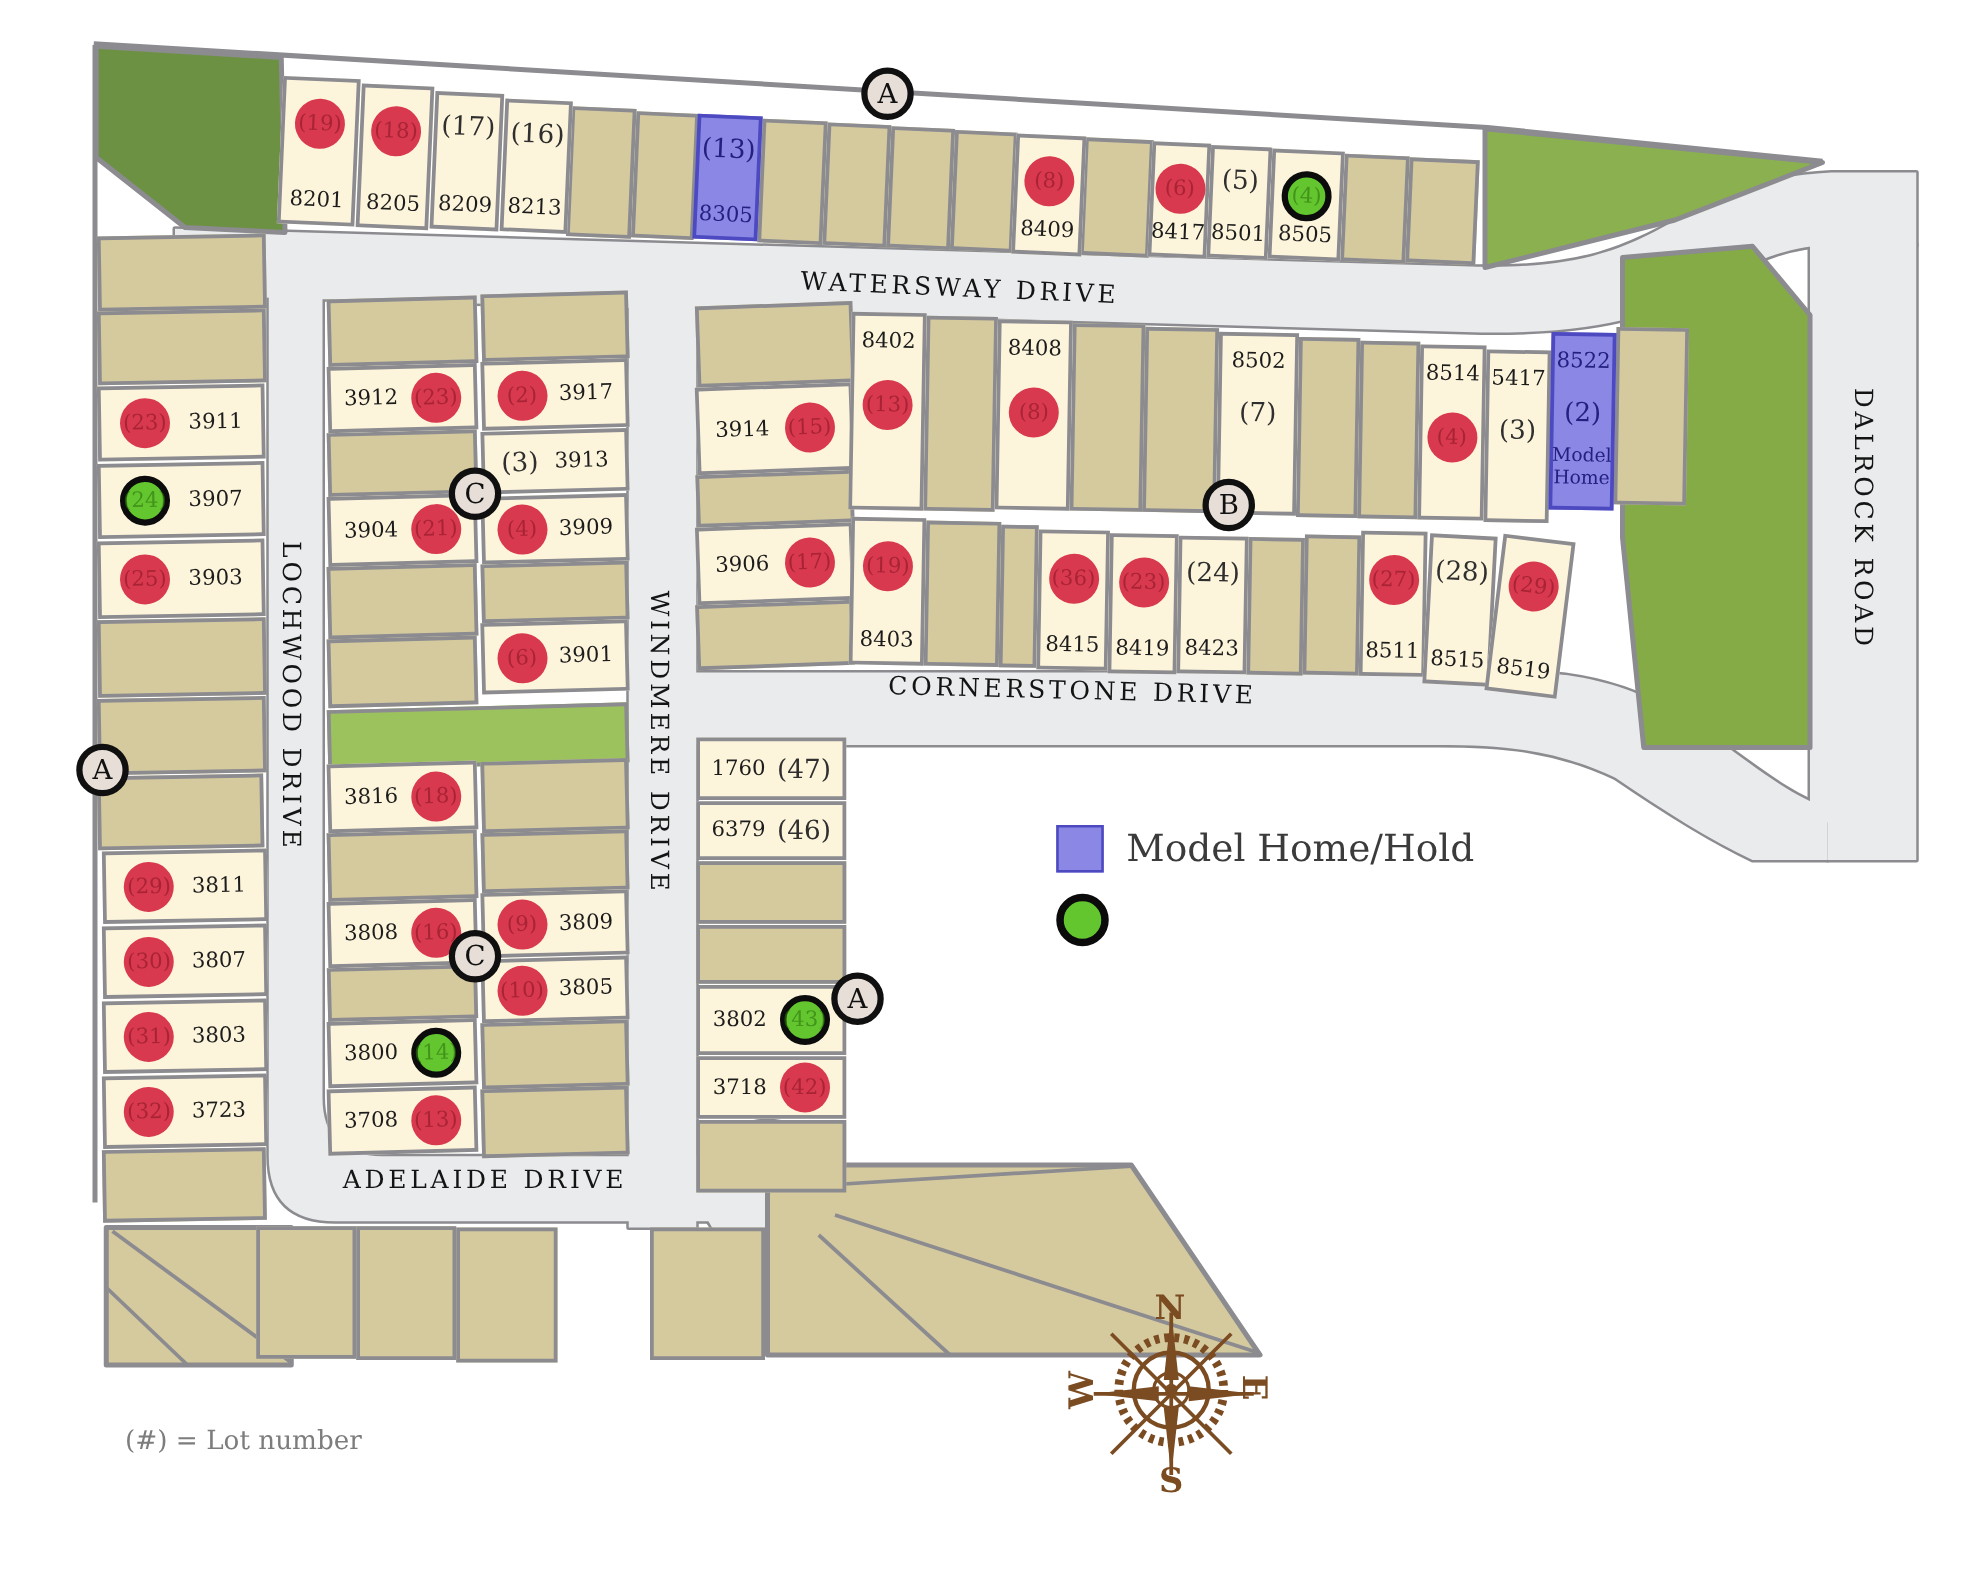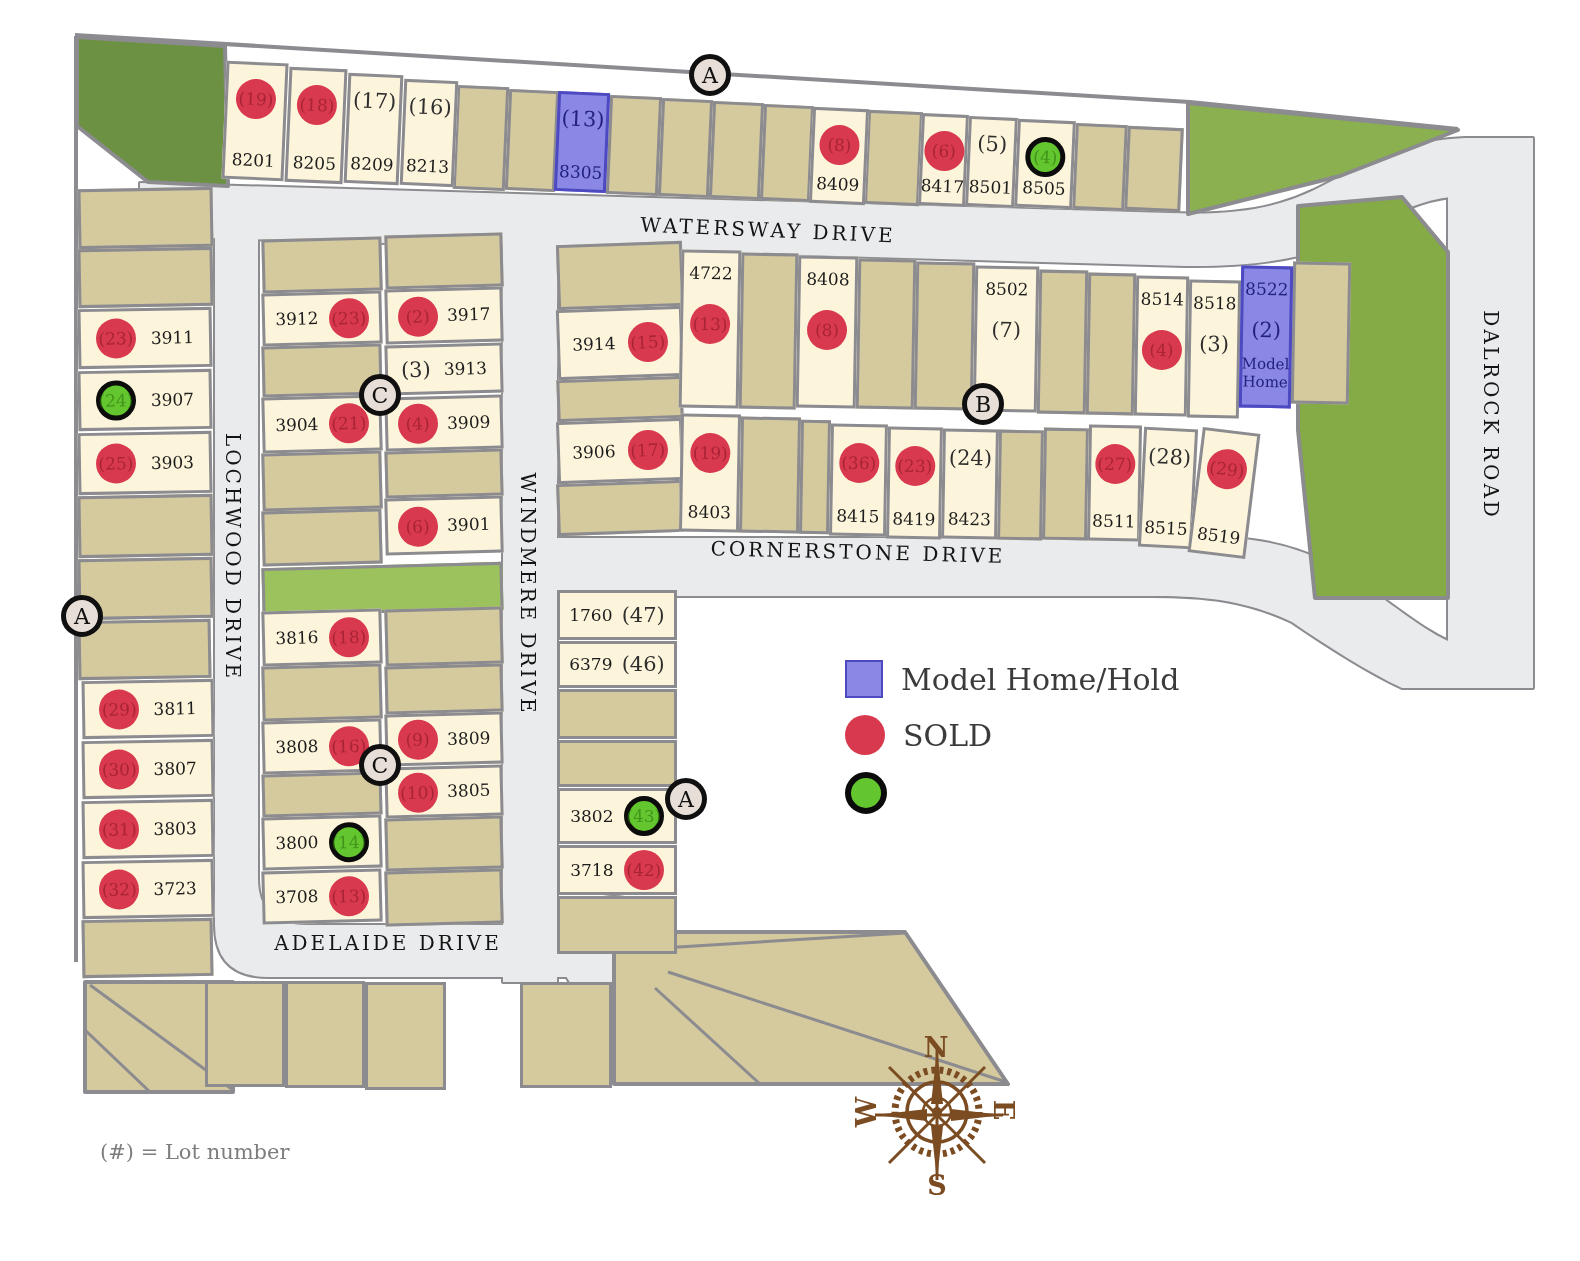--- a/index.html
+++ b/index.html
@@ -95,24 +95,20 @@
   <div class="street" style="left:858px;top:552px;--r:1.5deg">CORNERSTONE DRIVE</div>
   <div class="street" style="left:388px;top:943px;--r:0deg">ADELAIDE DRIVE</div>
   <div class="street" style="left:233px;top:557px;--r:90deg">LOCHWOOD DRIVE</div>
   <div class="street" style="left:528px;top:594px;--r:90deg">WINDMERE DRIVE</div>
   <div class="street" style="left:1491px;top:415px;--r:90deg">DALROCK ROAD</div>
 
   <div class="legend">
     <div class="legend-row">
       <div class="sw-model"></div>
       <div class="legend-label">Model Home/Hold</div>
-    </div>
-    <div class="legend-row">
-      <div class="sw-sold"></div>
-      <div class="legend-label">SOLD</div>
     </div>
     <div class="legend-row">
       <div class="sw-quick"></div>
     </div>
   </div>
 
   <div class="footnote">(#) = Lot number</div>
 
   <svg id="compass-svg" width="165" height="175" viewBox="-82 -87 165 175">
     <g stroke="#7b4b21" fill="none">
@@ -300,37 +296,37 @@
     </div>
     <div class="lot row-cr s-sold" style="left: 557px; top: 308px; width: 126px; height: 70px; transform: rotate(-2deg);">
       <span class="addr">3914</span>
       <span class="circle sold">(15)</span>
     </div>
     <div class="lot row-cr s-sold" style="left: 557px; top: 420px; width: 126px; height: 62px; transform: rotate(-2deg);">
       <span class="addr">3906</span>
       <span class="circle sold">(17)</span>
     </div>
     <div class="lot col-at s-sold" style="left: 680px; top: 250px; width: 60px; height: 158px; transform: rotate(1deg);">
-      <span class="addr">4722</span>
+      <span class="addr">8402</span>
       <span class="circle sold">(13)</span>
     </div>
     <div class="lot col-at s-sold" style="left: 797px; top: 256px; width: 60px; height: 152px; transform: rotate(1deg);">
       <span class="addr">8408</span>
       <span class="circle sold">(8)</span>
     </div>
     <div class="lot col-at s-open" style="left: 974px; top: 266px; width: 64px; height: 146px; transform: rotate(1deg);">
       <span class="addr">8502</span>
       <span class="lotnum">(7)</span>
     </div>
     <div class="lot col-at s-sold" style="left: 1135px; top: 276px; width: 53px; height: 140px; transform: rotate(1deg);">
       <span class="addr">8514</span>
       <span class="circle sold">(4)</span>
     </div>
     <div class="lot col-at s-open" style="left: 1188px; top: 280px; width: 52px; height: 138px; transform: rotate(1deg);">
-      <span class="addr">8518</span>
+      <span class="addr">5417</span>
       <span class="lotnum">(3)</span>
     </div>
     <div class="lot col-at s-model" style="left: 1240px; top: 266px; width: 52px; height: 142px; transform: rotate(1deg);">
       <span class="addr">8522</span>
       <span class="lotnum">(2)</span>
       <span class="note">Model Home</span>
     </div>
     <div class="lot col-cb s-sold" style="left: 680px; top: 414px; width: 60px; height: 118px; transform: rotate(1deg);">
       <span class="circle sold">(19)</span>
       <span class="addr">8403</span>

